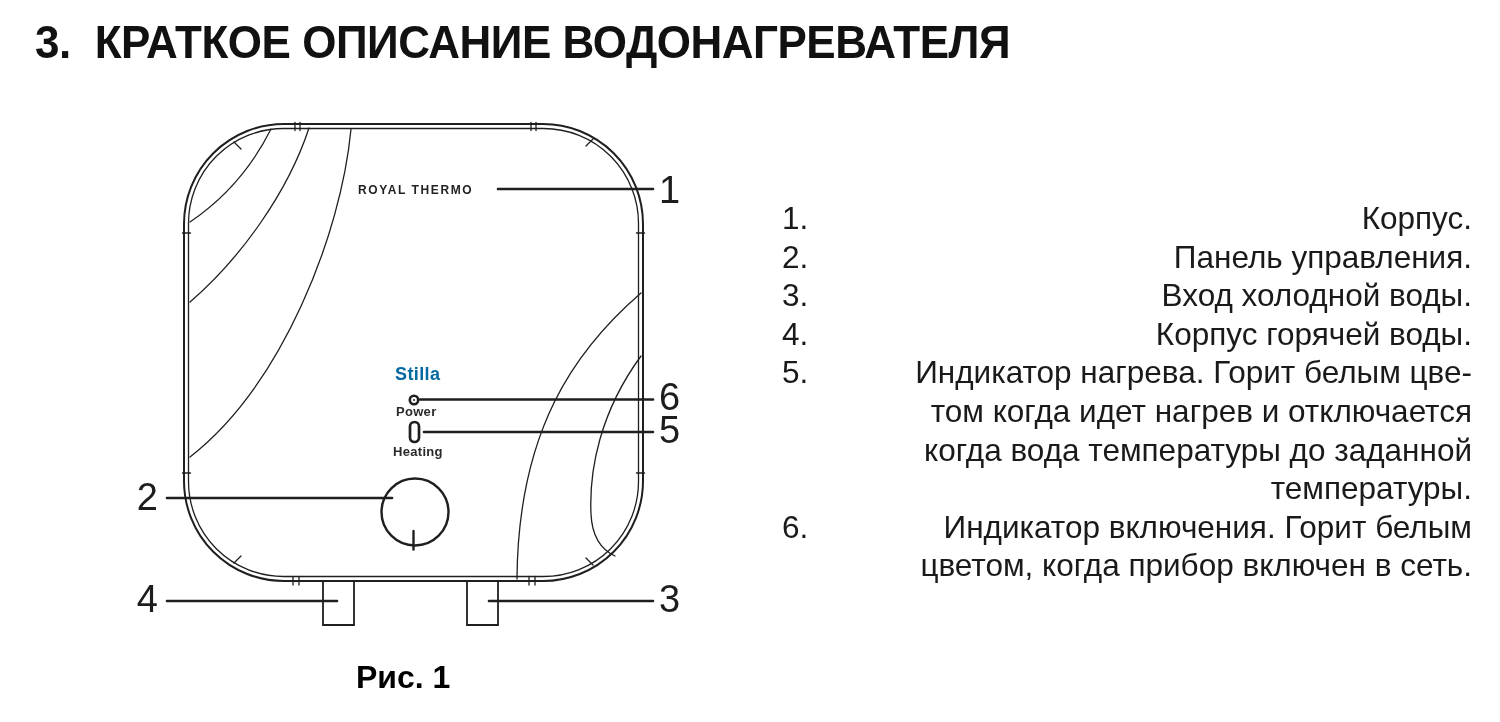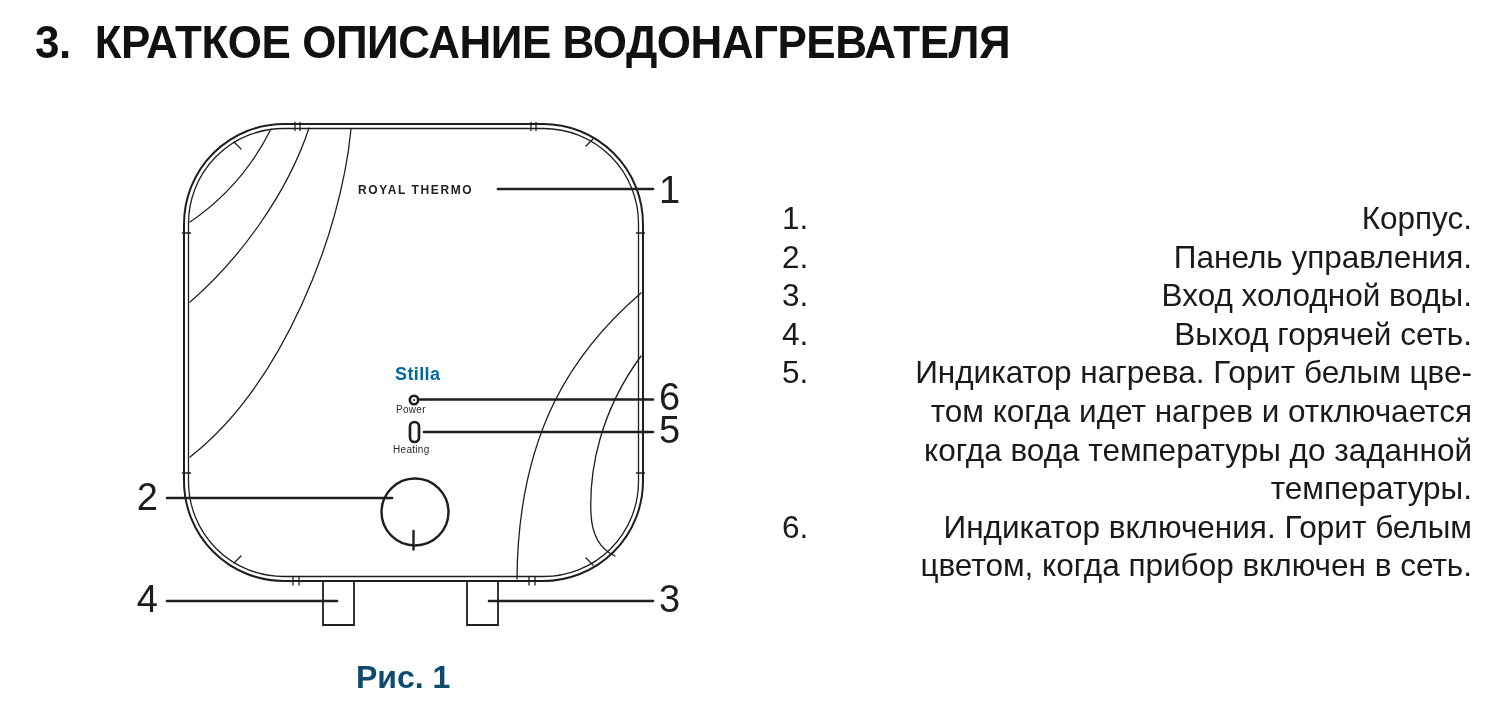--- a/index.html
+++ b/index.html
@@ -12,34 +12,34 @@
     position:absolute;left:35px;top:20px;display:flex;gap:24px;
     font-size:44px;line-height:1;font-weight:700;letter-spacing:-0.5px;color:#111;
     transform:scaleY(1.04);transform-origin:left top;
   }
   
   .diagram-svg{position:absolute;left:0;top:0;}
   
   .overlay{position:absolute;white-space:nowrap;}
   .brand{left:358px;top:183px;font-size:12px;font-weight:700;letter-spacing:1.6px;color:#222;transform:scaleY(1.02);transform-origin:left top;}
   .model{left:395px;top:364px;font-size:18px;font-weight:700;letter-spacing:0.4px;color:#0369a1;}
-  .tinylabel{font-size:10px;font-weight:400;letter-spacing:0.3px;color:#2a2a2a;text-align:left;}
+  .tinylabel{font-size:13px;font-weight:700;letter-spacing:0.3px;color:#2a2a2a;text-align:left;}
   .lbl-power{left:396px;top:404px;width:36px;}
   .lbl-heating{left:393px;top:444px;width:44px;}
   
   .callout{position:absolute;font-size:38px;line-height:1;font-weight:400;color:#1d1d1d;}
   .co-right{text-align:right;width:38px;}
   .co-1{left:659px;top:171px;}
   .co-6{left:659px;top:378px;}
   .co-5{left:659px;top:411px;}
   .co-2{left:120px;top:478px;}
   .co-4{left:120px;top:580px;}
   .co-3{left:659px;top:580px;}
   
-  .fig-caption{position:absolute;left:356px;top:659px;font-size:32px;font-weight:700;color:#0c4a6e;}
+  .fig-caption{position:absolute;left:356px;top:659px;font-size:32px;font-weight:700;color:#000000;}
   
   .parts{
     position:absolute;left:782px;top:199px;width:690px;
     font-size:31.5px;line-height:38.6px;color:#1a1a1a;
   }
   .part-row{display:flex;align-items:flex-start;}
   .part-num{flex:0 0 59px;}
   .part-text{flex:1;white-space:pre-line;text-align:right;}
 </style>
 </head>
@@ -132,21 +132,21 @@
     <div class="part-row">
       <span class="part-num">2.</span>
       <span class="part-text">Панель управления.</span>
     </div>
     <div class="part-row">
       <span class="part-num">3.</span>
       <span class="part-text">Вход холодной воды.</span>
     </div>
     <div class="part-row">
       <span class="part-num">4.</span>
-      <span class="part-text">Выход горячей сеть.</span>
+      <span class="part-text">Корпус горячей воды.</span>
     </div>
     <div class="part-row">
       <span class="part-num">5.</span>
       <span class="part-text">Индикатор нагрева. Горит белым цве-
 том когда идет нагрев и отключается
 когда вода температуры до заданной
 температуры.</span>
     </div>
     <div class="part-row">
       <span class="part-num">6.</span>

